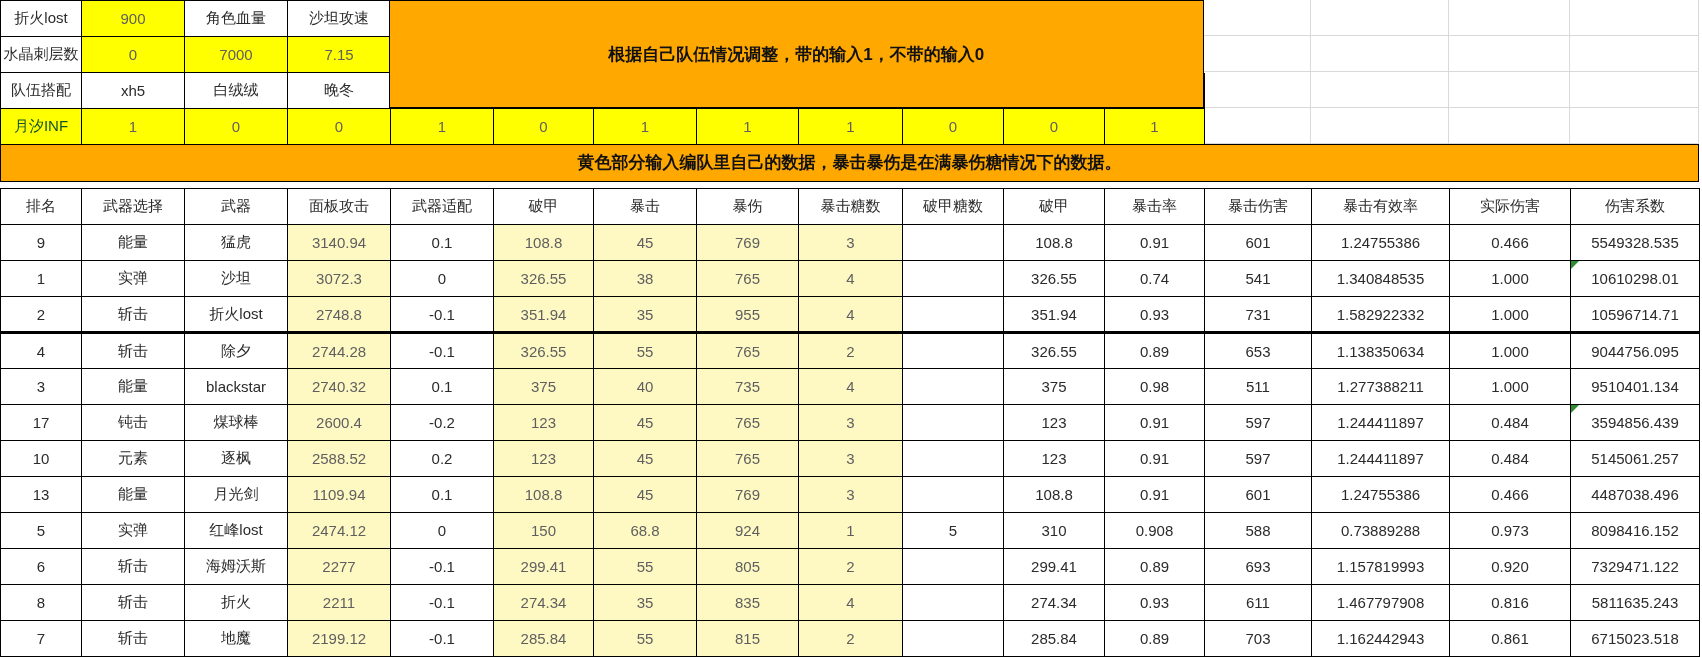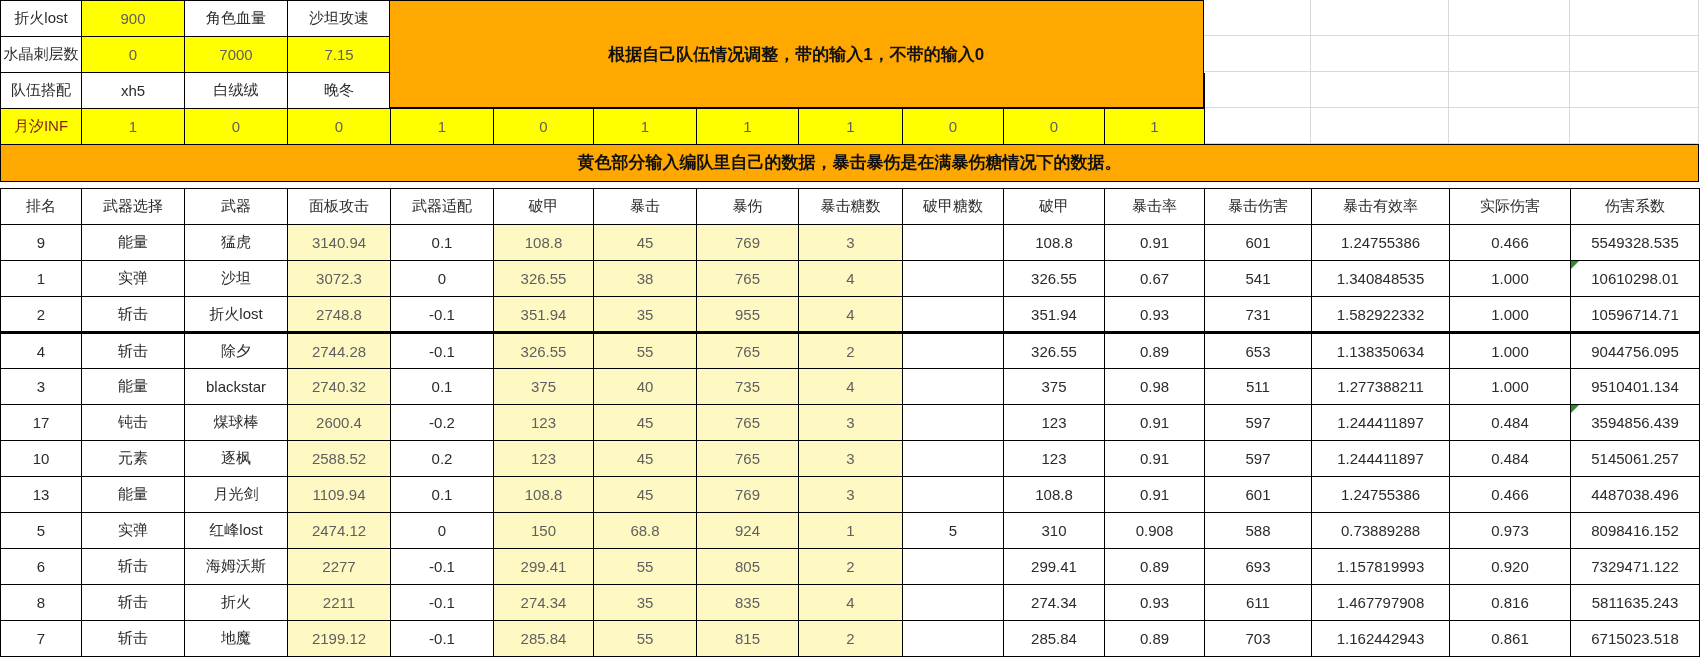--- a/index.html
+++ b/index.html
@@ -96,21 +96,21 @@
         <div class="cell">妖炽</div>
         <div class="cell">霜降</div>
         <div class="cell">剪刀</div>
         <div class="cell">6星鸡块</div>
         <div class="cell">5星鸡块</div>
         <div class="cell">4星鸡块</div>
         <div class="cell">巨灵</div>
         <div class="cell">赛亚人</div>
       </div>
     <div class="trow r12">
-      <div class="cell yellow val" style="color:#7f1d1d;">月汐INF</div>
+      <div class="cell yellow val" style="color:#14532d;">月汐INF</div>
     <div class="cell yellow val">1</div>
         <div class="cell yellow val">0</div>
         <div class="cell yellow val">0</div>
         <div class="cell yellow val">1</div>
         <div class="cell yellow val">0</div>
         <div class="cell yellow val">1</div>
         <div class="cell yellow val">1</div>
         <div class="cell yellow val">1</div>
         <div class="cell yellow val">0</div>
         <div class="cell yellow val">0</div>
@@ -185,21 +185,21 @@
           <td>实弹</td>
           <td>沙坦</td>
           <td class="yellow">3072.3</td>
           <td>0</td>
           <td class="yellow">326.55</td>
           <td class="yellow">38</td>
           <td class="yellow">765</td>
           <td class="yellow">4</td>
           <td></td>
           <td>326.55</td>
-          <td>0.67</td>
+          <td>0.74</td>
           <td>541</td>
           <td>1.340848535</td>
           <td>1.000</td>
           <td>10610298.01<span class="err-tri"></span></td>
         </tr>
         <tr class="thick">
           <td>2</td>
           <td>斩击</td>
           <td>折火lost</td>
           <td class="yellow">2748.8</td>

